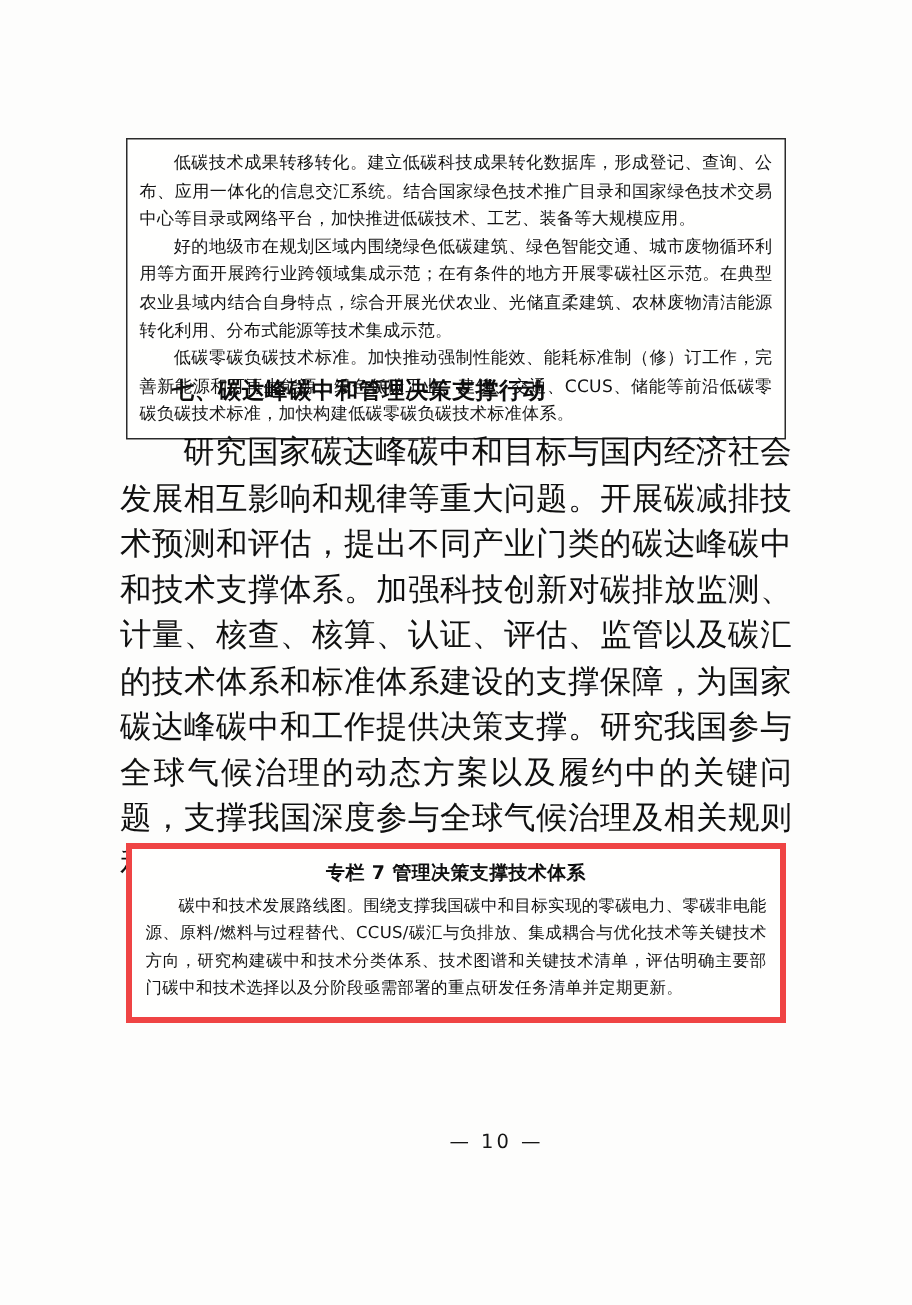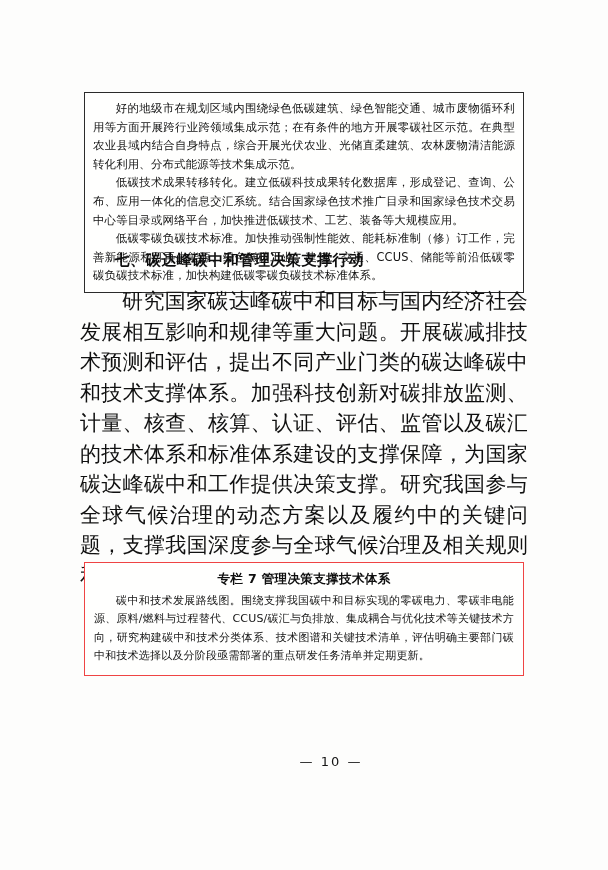--- a/index.html
+++ b/index.html
@@ -73,21 +73,21 @@
     text-indent: 2em;
     color: #101010;
   }
 
   
   .bottom-box {
     position: absolute;
     left: 84px;
     top: 562px;
     width: 440px;
-    border: 1px solid #ef4444;
+    border: 4px solid #ef4444;
     box-sizing: border-box;
     padding: 7px 9px 9px 9px;
     background: #fffffe;
   }
   .bottom-box .box-title {
     text-align: center;
     font-size: 12.6px;
     font-weight: bold;
     letter-spacing: 0.3px;
     margin: 0 0 3px 0;
@@ -118,22 +118,22 @@
     color: #151515;
     padding-left: 27px;
   }
 </style>
 </head>
 <body>
 
 <div class="page">
 
   <div class="top-box">
+    <p class="ind">低碳技术成果转移转化。建立低碳科技成果转化数据库，形成登记、查询、公布、应用一体化的信息交汇系统。结合国家绿色技术推广目录和国家绿色技术交易中心等目录或网络平台，加快推进低碳技术、工艺、装备等大规模应用。</p>
     <p class="ind">好的地级市在规划区域内围绕绿色低碳建筑、绿色智能交通、城市废物循环利用等方面开展跨行业跨领域集成示范；在有条件的地方开展零碳社区示范。在典型农业县域内结合自身特点，综合开展光伏农业、光储直柔建筑、农林废物清洁能源转化利用、分布式能源等技术集成示范。</p>
-    <p class="ind">低碳技术成果转移转化。建立低碳科技成果转化数据库，形成登记、查询、公布、应用一体化的信息交汇系统。结合国家绿色技术推广目录和国家绿色技术交易中心等目录或网络平台，加快推进低碳技术、工艺、装备等大规模应用。</p>
     <p class="ind">低碳零碳负碳技术标准。加快推动强制性能效、能耗标准制（修）订工作，完善新能源和可再生能源、绿色低碳工业、建筑、交通、CCUS、储能等前沿低碳零碳负碳技术标准，加快构建低碳零碳负碳技术标准体系。</p>
   </div>
 
   <div class="sec-heading">七、碳达峰碳中和管理决策支撑行动</div>
 
   <div class="body-para">研究国家碳达峰碳中和目标与国内经济社会发展相互影响和规律等重大问题。开展碳减排技术预测和评估，提出不同产业门类的碳达峰碳中和技术支撑体系。加强科技创新对碳排放监测、计量、核查、核算、认证、评估、监管以及碳汇的技术体系和标准体系建设的支撑保障，为国家碳达峰碳中和工作提供决策支撑。研究我国参与全球气候治理的动态方案以及履约中的关键问题，支撑我国深度参与全球气候治理及相关规则和标准制定。</div>
 
   <div class="bottom-box">
     <p class="box-title">专栏 7  管理决策支撑技术体系</p>
     <p class="ind">碳中和技术发展路线图。围绕支撑我国碳中和目标实现的零碳电力、零碳非电能源、原料/燃料与过程替代、CCUS/碳汇与负排放、集成耦合与优化技术等关键技术方向，研究构建碳中和技术分类体系、技术图谱和关键技术清单，评估明确主要部门碳中和技术选择以及分阶段亟需部署的重点研发任务清单并定期更新。</p>

